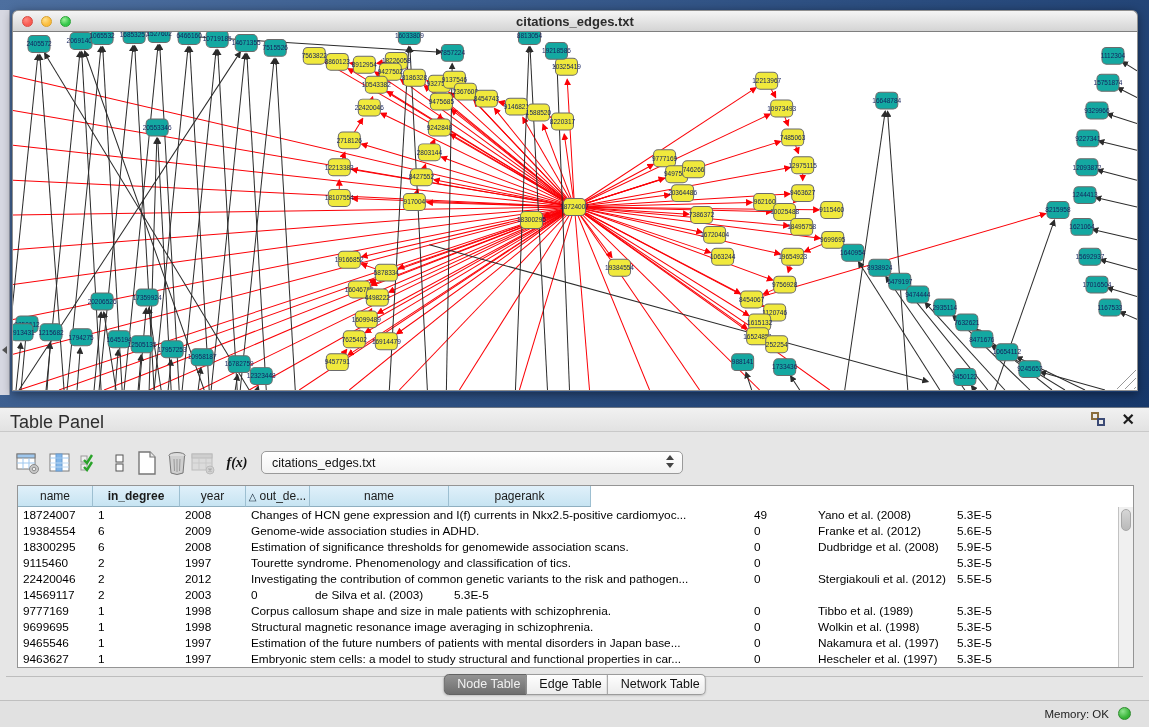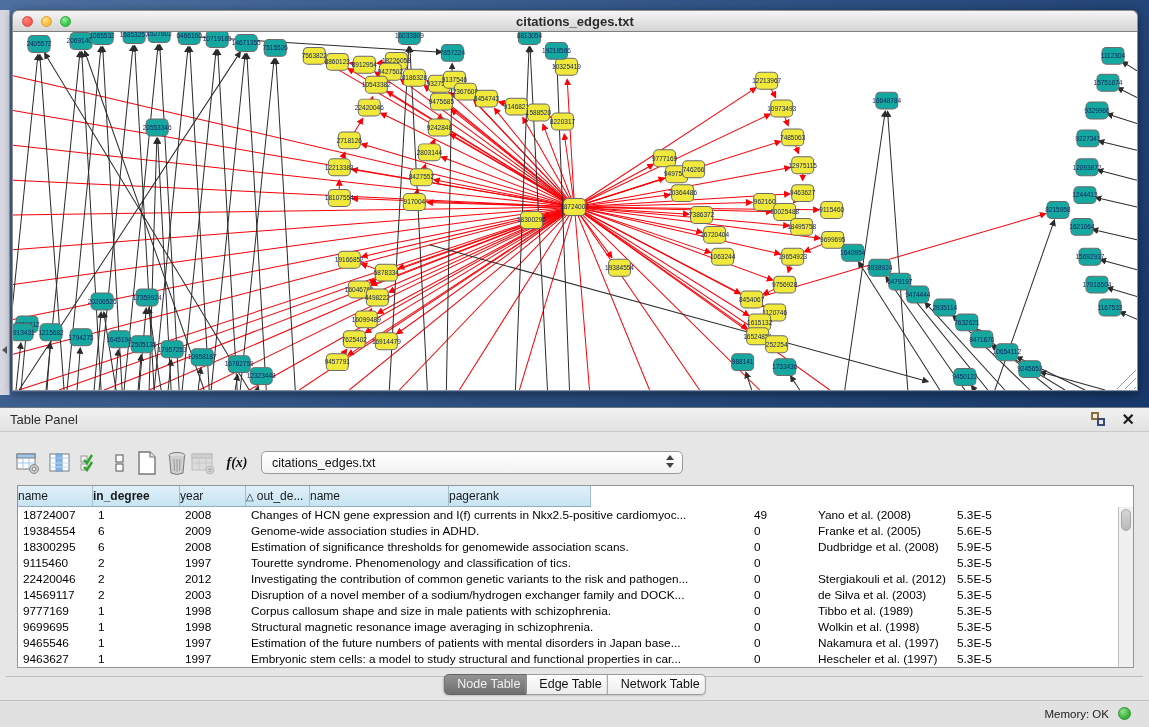--- a/index.html
+++ b/index.html
@@ -25,41 +25,41 @@
           border-left:1px solid #8f8f8f;border-right:1px solid #8f8f8f;border-bottom:1px solid #8f8f8f;overflow:hidden;}
   .canvas svg{display:block;width:100%;height:100%;}
   .grip{position:absolute;right:1px;bottom:1px;width:22px;height:22px;pointer-events:none;
         background:repeating-linear-gradient(135deg,transparent 0 5px,#999 5px 6px);
         clip-path:polygon(100% 0,100% 100%,0 100%);}
 
   
   .table-panel{position:absolute;left:0;top:407px;width:1149px;height:293px;background:#e6e6e6;}
   .panel-header{position:absolute;left:0;top:0;width:100%;height:25px;background:linear-gradient(#f1f1f1,#e2e2e2);
                 border-top:1px solid #6d7684;border-bottom:1px solid #c9c9c9;}
-  .panel-header .ph-title{position:absolute;left:10px;top:4px;font-size:13px;color:#2e2e2e;}
+  .panel-header .ph-title{position:absolute;left:10px;top:4px;font-size:18px;color:#2e2e2e;}
   .float-btn{position:absolute;right:42px;top:4px;width:16px;height:16px;cursor:pointer;}
   .float-btn .sq1{position:absolute;left:0;top:0;width:8px;height:8px;border:2px solid #8a6d3b;}
   .float-btn .sq2{position:absolute;left:6px;top:6px;width:8px;height:8px;border:2px solid #3b4a75;background:#e9e9e9;}
   .close-btn{position:absolute;right:14px;top:2px;font-size:16px;font-weight:bold;color:#1c1c1c;cursor:pointer;line-height:20px;}
 
   .toolbar-btn{position:absolute;top:41px;width:28px;height:30px;border:0;background:transparent;padding:2px;cursor:pointer;}
   .toolbar-btn svg{display:block;}
   .fx-label{font-size:14px;font-family:"Liberation Serif",serif;font-style:italic;font-weight:bold;color:#111;}
   .select{position:absolute;left:261px;top:44px;width:422px;height:23px;background:linear-gradient(#fff,#f2f2f2);
           border:1px solid #9a9a9a;border-radius:5px;cursor:pointer;}
   .select .sel-text{position:absolute;left:10px;top:4px;font-size:12.5px;color:#111;}
   .select .arrows{position:absolute;right:8px;top:3px;}
   .select .arrows div{width:0;height:0;border-left:4px solid transparent;border-right:4px solid transparent;}
   .select .arrows .up{border-bottom:5px solid #444;margin-bottom:3px;}
   .select .arrows .dn{border-top:5px solid #444;}
 
   .dtable{position:absolute;left:17px;top:78px;width:1117px;height:183px;background:#fff;border:1px solid #949494;overflow:hidden;}
   .thead{display:flex;height:21px;}
   .th{flex:0 0 auto;background:linear-gradient(#e0f0fa,#c7e4f2);border-right:1px solid #9dbfd1;border-bottom:1px solid #8fafc0;
-      font-size:12px;color:#1a1a1a;line-height:20px;overflow:hidden;white-space:nowrap;}
+      font-size:12px;color:#1a1a1a;text-align:center;line-height:20px;overflow:hidden;white-space:nowrap;}
   .th .sort{font-size:10px;margin-right:3px;color:#123;}
   .trow{display:flex;height:16px;}
   .td{flex:0 0 auto;font-size:11.8px;color:#000;line-height:16px;padding-left:5px;overflow:hidden;white-space:nowrap;}
   .vscroll{position:absolute;right:0;top:21px;bottom:0;width:15px;background:#f0f0f0;border-left:1px solid #c2c2c2;}
   .vthumb{position:absolute;left:2px;top:2px;width:10px;height:22px;border-radius:5px;background:linear-gradient(#d6d6d6,#b9b9b9);border:1px solid #a7a7a7;}
 
   .tabs-line{position:absolute;left:6px;right:6px;top:269px;border-top:1px solid #bdbdbd;}
   .tabs{position:absolute;left:50%;top:267px;transform:translateX(-50%);white-space:nowrap;box-shadow:0 1px 2px rgba(0,0,0,.15);border-radius:5px;}
   .tab{display:inline-block;padding:2px 5px 3px 13px;font-size:12.5px;color:#111;cursor:pointer;
        background:linear-gradient(#fefefe,#ececec);border:1px solid #9b9b9b;border-left:none;}
@@ -615,21 +615,21 @@
             <div class="td" style="width: 64px;">49</div>
             <div class="td" style="width: 139px;">Yano et al. (2008)</div>
             <div class="td" style="width: 142px;">5.3E-5</div>
           </div>
           <div class="trow">
             <div class="td" style="width: 75px;">19384554</div>
             <div class="td" style="width: 87px;">6</div>
             <div class="td" style="width: 66px;">2009</div>
             <div class="td" style="width: 503px;">Genome-wide association studies in ADHD.</div>
             <div class="td" style="width: 64px;">0</div>
-            <div class="td" style="width: 139px;">Franke et al. (2005)</div>
+            <div class="td" style="width: 139px;">Franke et al. (2012)</div>
             <div class="td" style="width: 142px;">5.6E-5</div>
           </div>
           <div class="trow">
             <div class="td" style="width: 75px;">18300295</div>
             <div class="td" style="width: 87px;">6</div>
             <div class="td" style="width: 66px;">2008</div>
             <div class="td" style="width: 503px;">Estimation of significance thresholds for genomewide association scans.</div>
             <div class="td" style="width: 64px;">0</div>
             <div class="td" style="width: 139px;">Dudbridge et al. (2008)</div>
             <div class="td" style="width: 142px;">5.9E-5</div>
@@ -649,21 +649,20 @@
             <div class="td" style="width: 66px;">2012</div>
             <div class="td" style="width: 503px;">Investigating the contribution of common genetic variants to the risk and pathogen...</div>
             <div class="td" style="width: 64px;">0</div>
             <div class="td" style="width: 139px;">Stergiakouli et al. (2012)</div>
             <div class="td" style="width: 142px;">5.5E-5</div>
           </div>
           <div class="trow">
             <div class="td" style="width: 75px;">14569117</div>
             <div class="td" style="width: 87px;">2</div>
             <div class="td" style="width: 66px;">2003</div>
-            <div class="td" style="width: 503px;">Disruption of a novel member of a sodium/hydrogen exchanger family and DOCK...</div>
             <div class="td" style="width: 64px;">0</div>
             <div class="td" style="width: 139px;">de Silva et al. (2003)</div>
             <div class="td" style="width: 142px;">5.3E-5</div>
           </div>
           <div class="trow">
             <div class="td" style="width: 75px;">9777169</div>
             <div class="td" style="width: 87px;">1</div>
             <div class="td" style="width: 66px;">1998</div>
             <div class="td" style="width: 503px;">Corpus callosum shape and size in male patients with schizophrenia.</div>
             <div class="td" style="width: 64px;">0</div>

